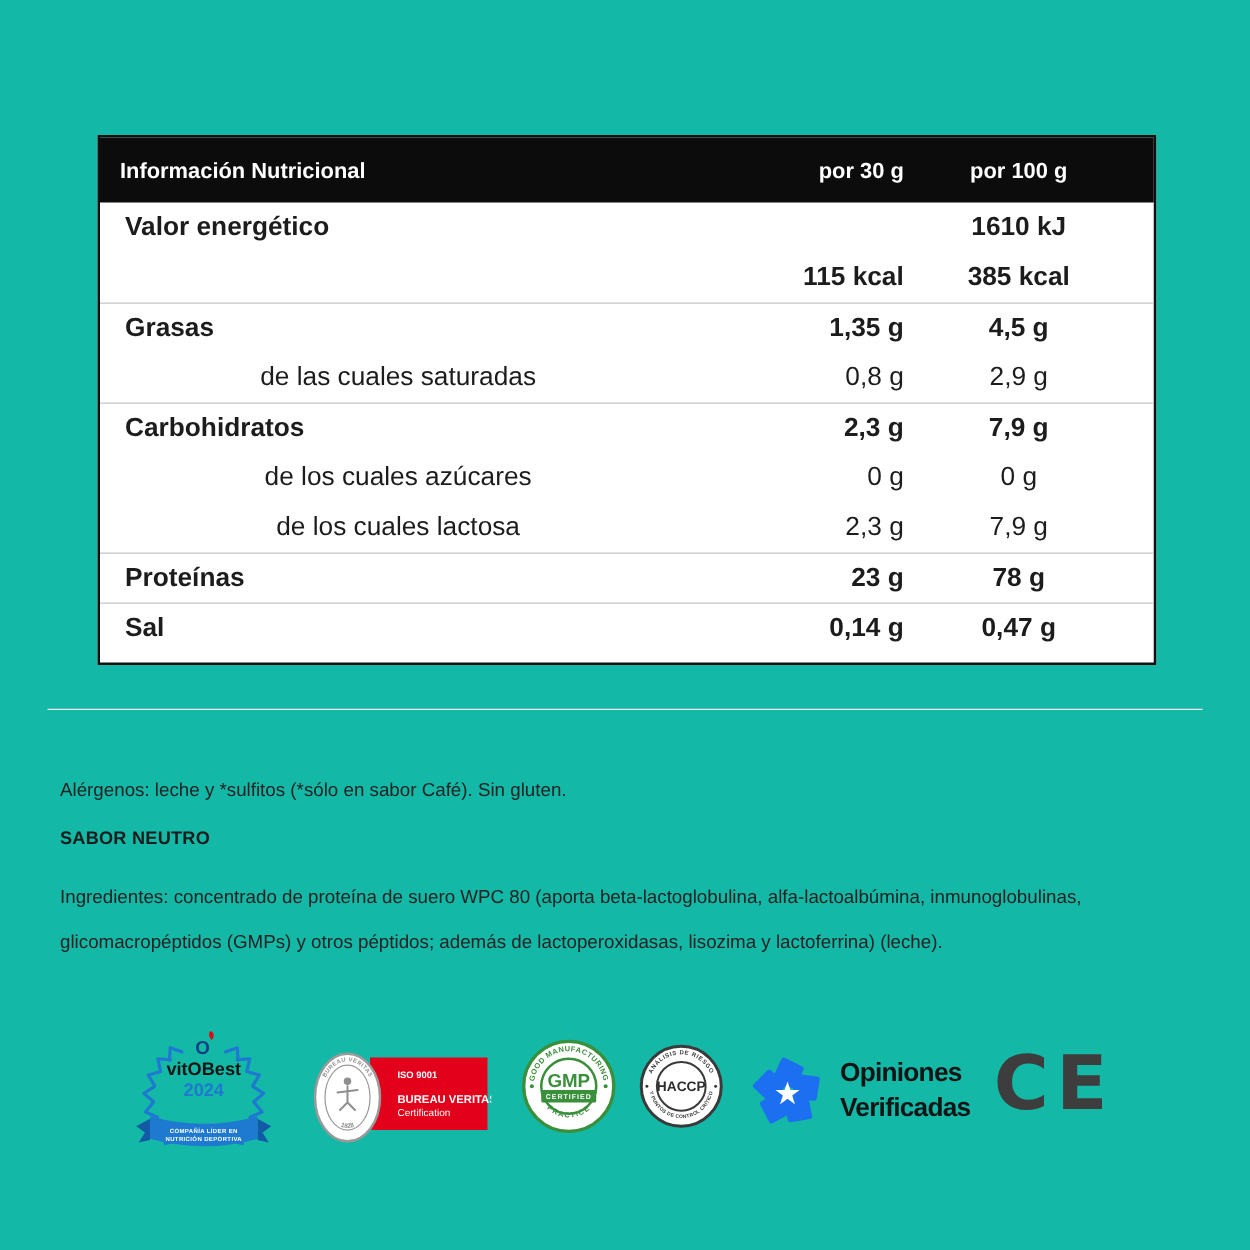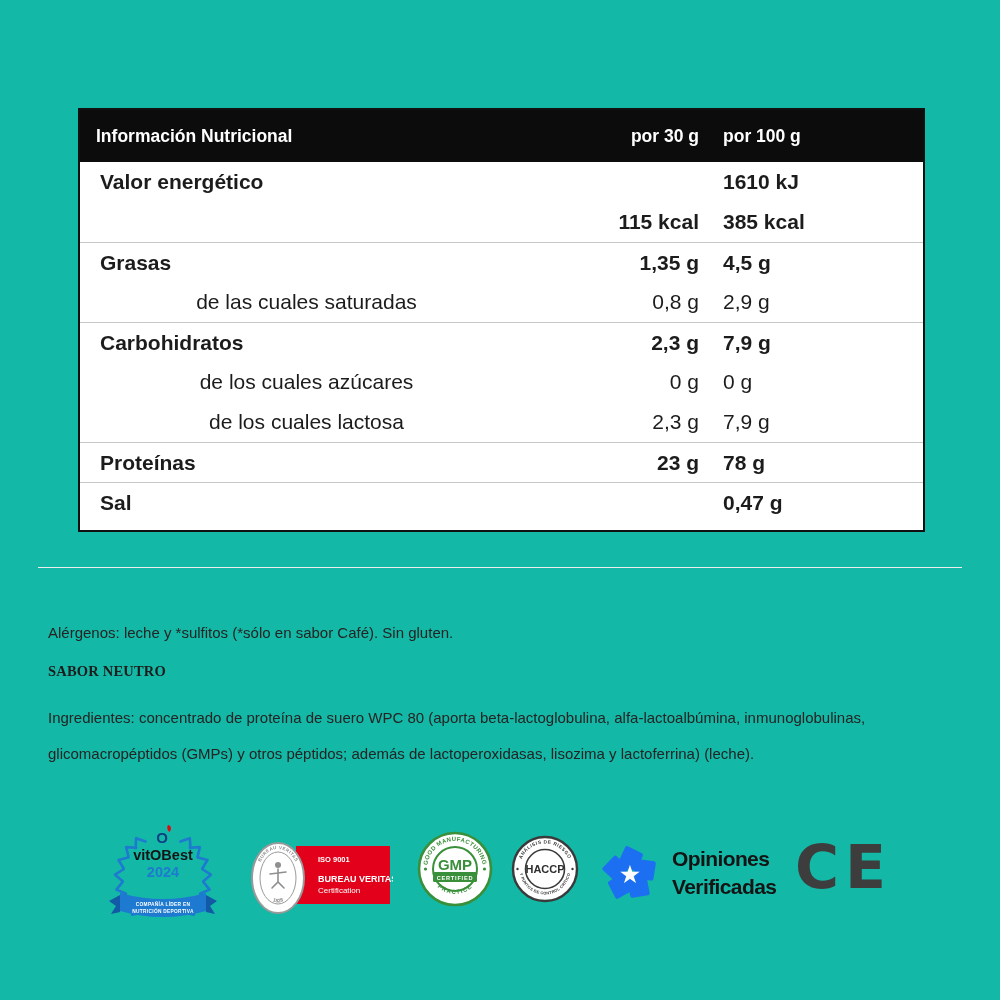--- a/index.html
+++ b/index.html
@@ -7,35 +7,35 @@
   .page {
     position:relative; width:1000px; height:1000px; background:#14b8a6;
     font-family:"Liberation Sans", sans-serif; color:#1c1c1c; overflow:hidden;
   }
 
   
   .ntable { position:absolute; left:78px; top:108px; width:847px; border:2px solid #101010; background:#fff; }
   .thead { display:flex; align-items:center; height:52px; background:#0c0c0c; color:#ffffff; font-weight:700; font-size:17.5px; }
   .c-label { flex:1; padding-left:16px; }
   .c30  { width:200px; text-align:right; }
-  .c100 { width:200px; text-align:left; padding-right:16px;margin-left:24px; }
+  .c100 { width:200px; text-align:center; padding-right:16px; }
   .tbody { padding-bottom:8px; }
   .trow { display:flex; align-items:center; height:40px; font-size:21px; color:#1c1c1c; }
   .trow .c-label { padding-left:20px; }
   .r-bold { font-weight:700; }
   .r-sub  { font-weight:400; }
   .r-sub .c-label { padding-left:34px;text-align:center; }
   .r-sep  { border-top:1px solid #c6c6c6; }
 
   
   .page-divider { position:absolute; left:38px; top:567px; width:924px; height:1px; background:#ededed; }
 
   
   .allergens  { position:absolute; left:48px; top:624px; font-size:15px; color:#232323; }
-  .flavor     { position:absolute; left:48px; top:663px; font-size:14.5px; font-weight:700; color:#1c1c1c; letter-spacing:.2px;font-family:Liberation Serif, serif; }
+  .flavor     { position:absolute; left:48px; top:663px; font-size:14.5px; font-weight:700; color:#1c1c1c; letter-spacing:.2px; }
   .ingredients{ position:absolute; left:48px; top:700px; width:914px; font-size:15px; line-height:36px; color:#232323; }
   .b { font-weight:400; }
 
   
   .badges { position:absolute; left:0; top:820px; width:1000px; height:130px; }
   .badge  { position:absolute; }
   .bv-badge   { left:248px; top:18px; }
   .vb-badge   { left:106px; top:2px; }
   .gmp-badge  { left:417px; top:11px; }
   .haccp-badge{ left:511px; top:15px; }
@@ -89,20 +89,21 @@
         <div class="c30">2,3 g</div>
         <div class="c100">7,9 g</div>
       </div>
       <div class="trow r-bold r-sep">
         <div class="c-label">Proteínas</div>
         <div class="c30">23 g</div>
         <div class="c100">78 g</div>
       </div>
       <div class="trow r-bold r-sep">
         <div class="c-label">Sal</div>
+        <div class="c30">0,14 g</div>
         <div class="c100">0,47 g</div>
       </div>
     </div>
   </div>
 
   <div class="page-divider"></div>
 
   <p class="allergens"><span class="b">Alérgenos:</span> <span>leche y *sulfitos (*sólo en sabor Café). Sin gluten.</span></p>
 
   <p class="flavor">SABOR NEUTRO</p>

